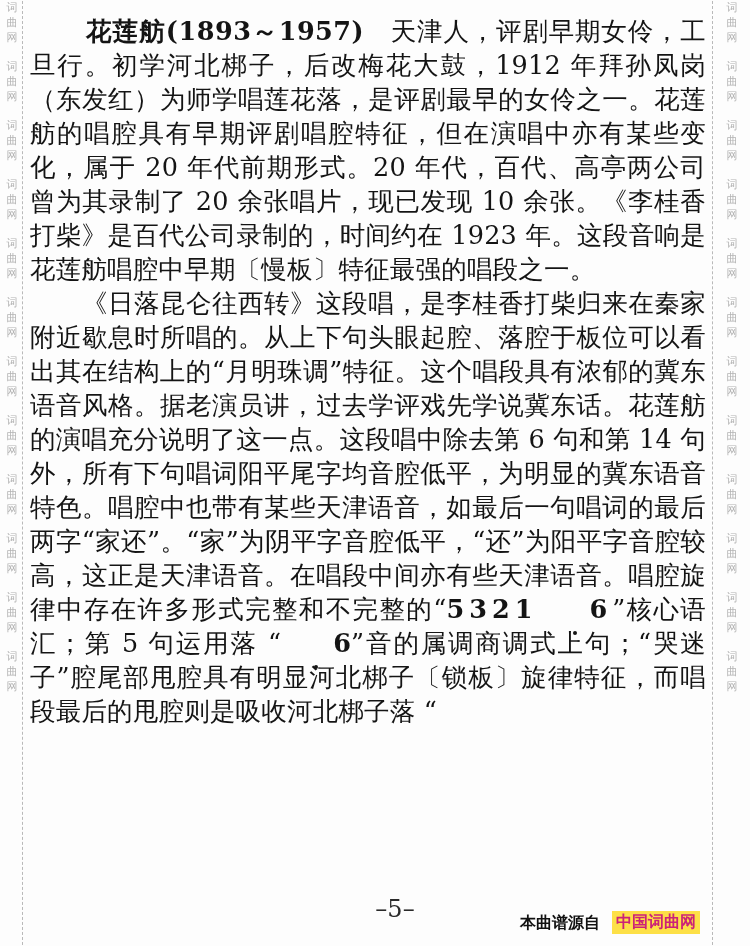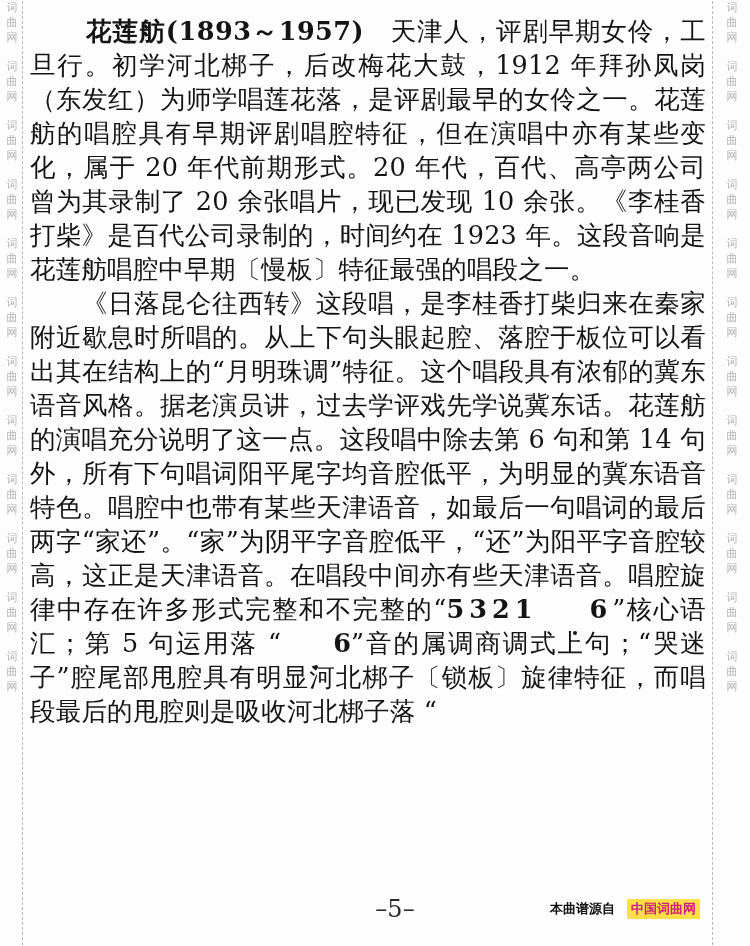--- a/index.html
+++ b/index.html
@@ -114,27 +114,27 @@
     top: 0;
     width: 110px;
     text-align: center;
     font-size: 24px;
     color: #2a2a2a;
     font-family: "DejaVu Serif", "Liberation Serif", serif;
   }
   #source-credit {
     position: absolute;
     right: 6px;
-    top: 4px;
+    top: 16px;
     display: flex;
-    align-items: center;
+    align-items: flex-end;
     gap: 12px;
     font-family: "DejaVu Sans", "Liberation Sans", sans-serif;
     font-weight: bold;
-    font-size: 13px;
+    font-size: 16px;
     white-space: nowrap;
   }
   #source-credit .credit-label { color: #111111; }
   #source-credit .credit-site {
     color: #cc2277;
     background: #fde047;
     padding: 1px 4px;
   }
 </style>
 </head>

